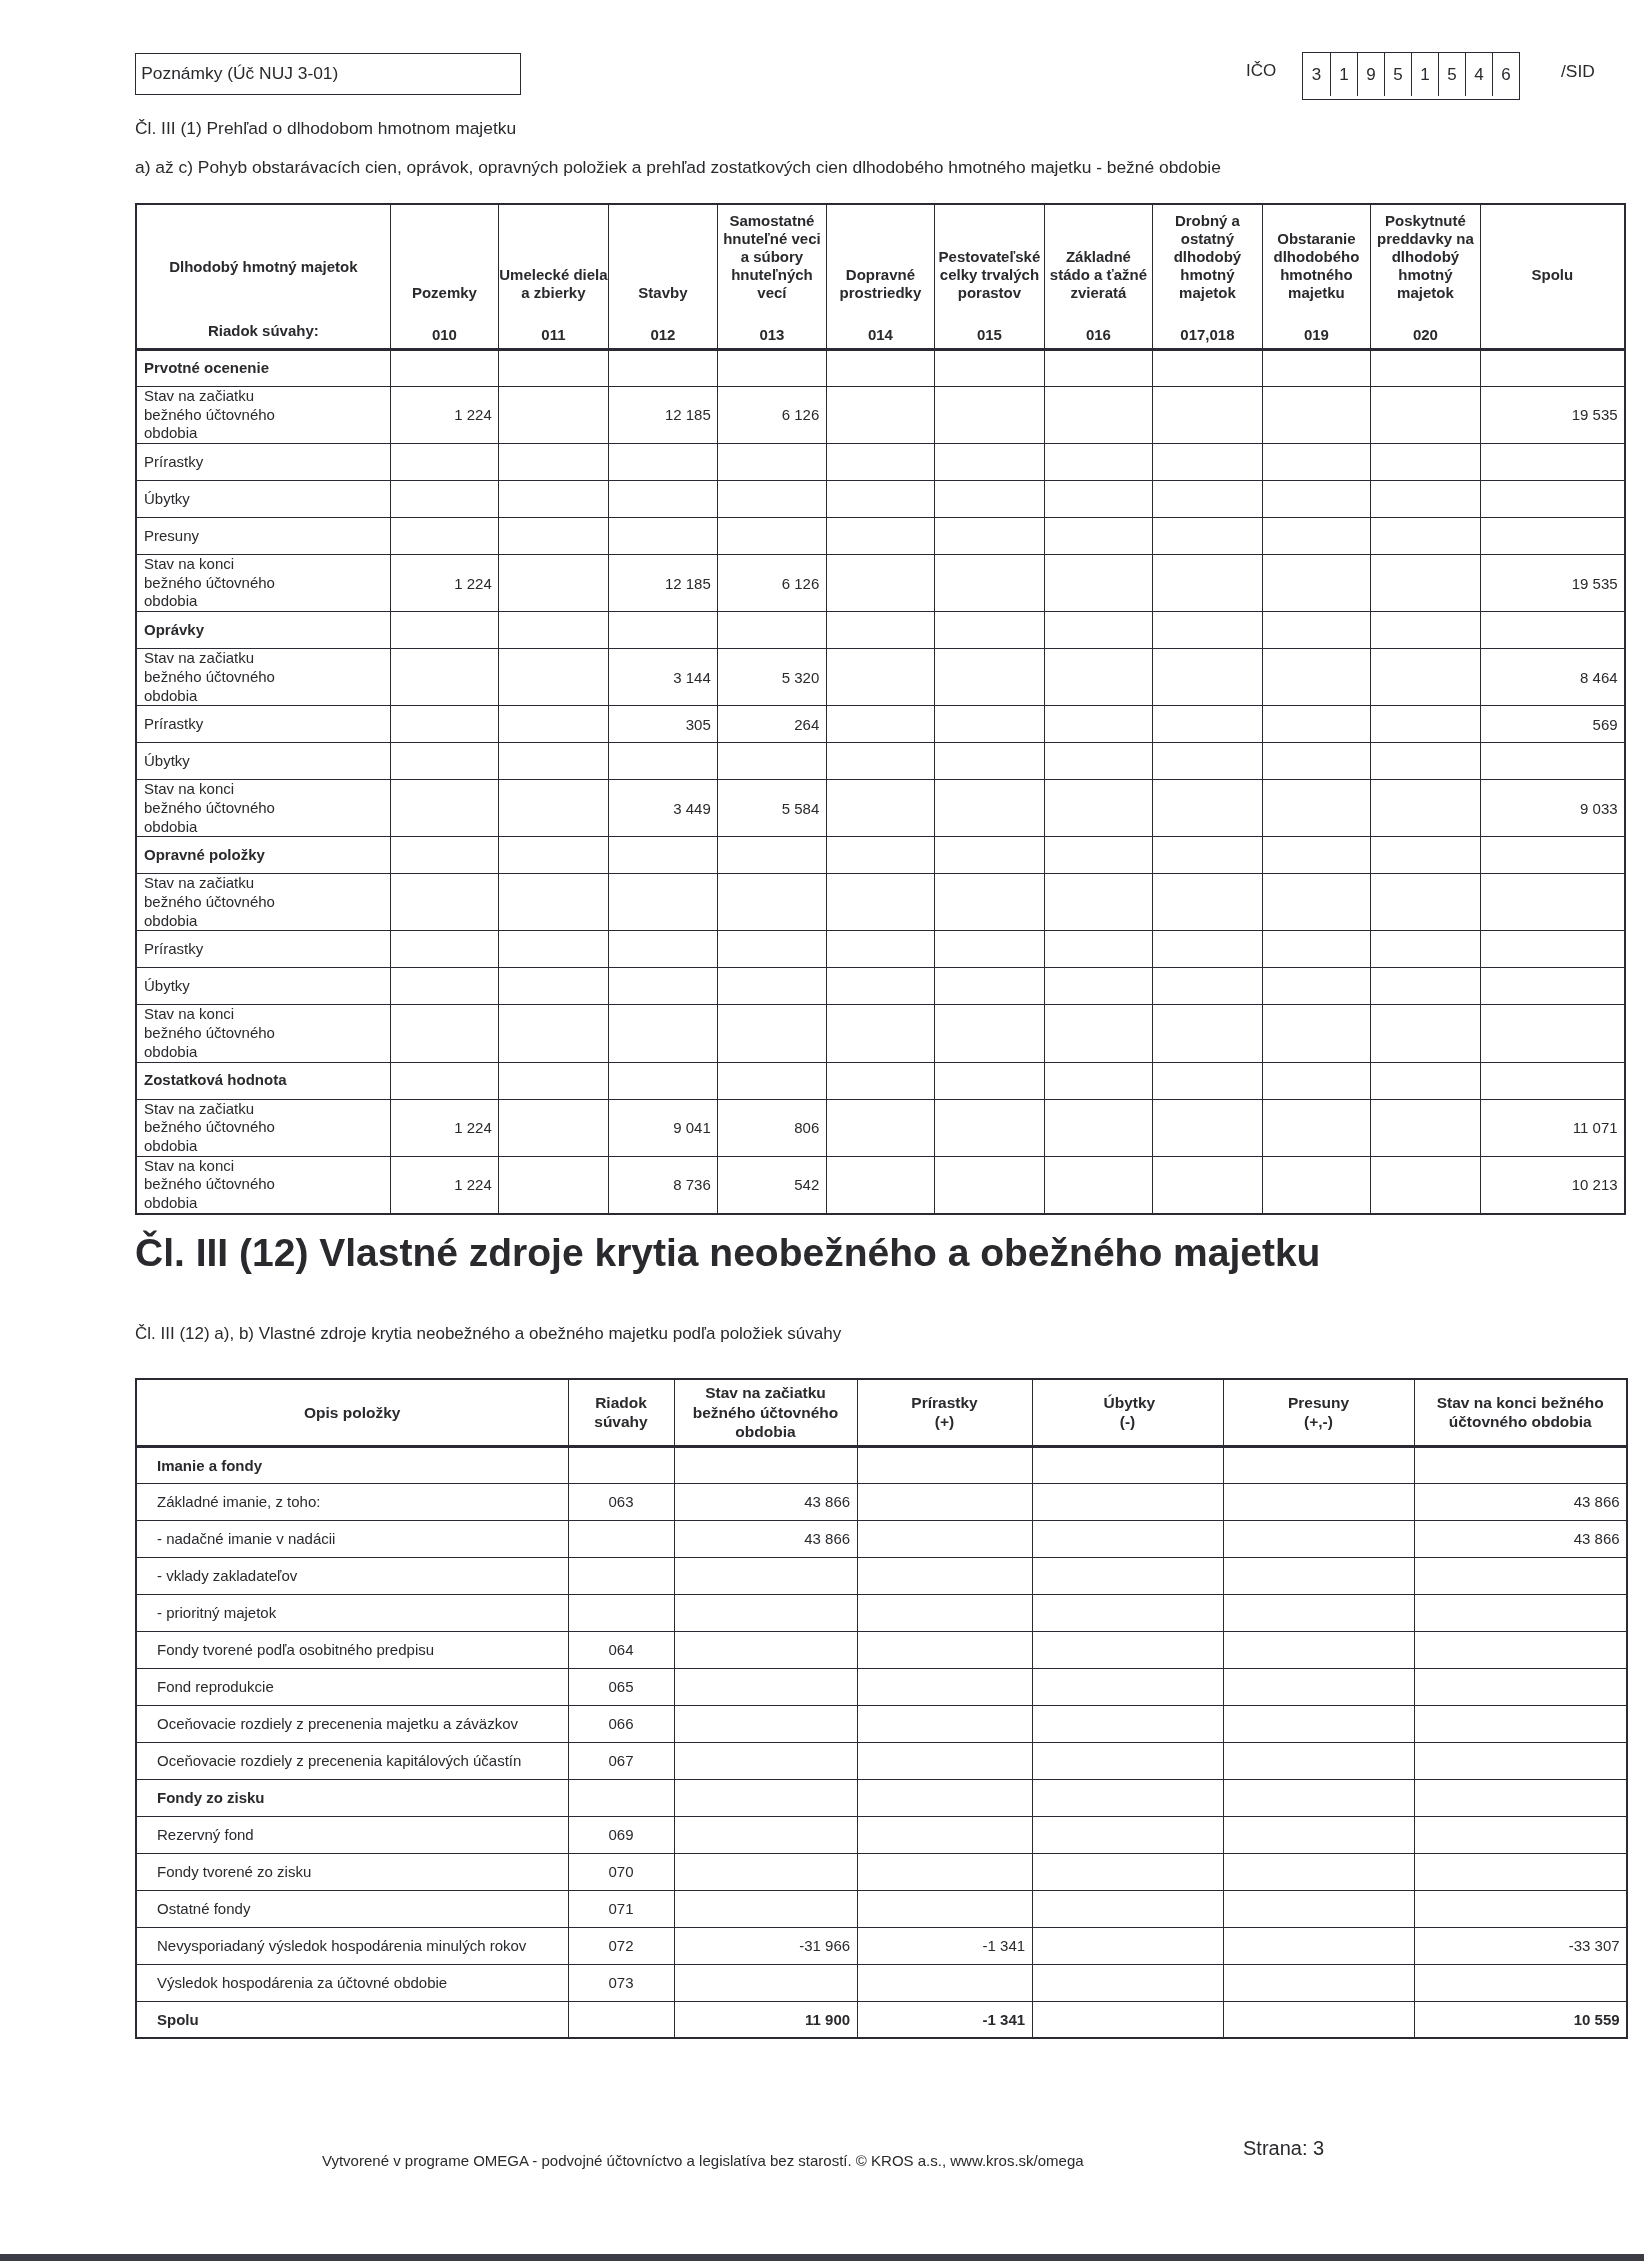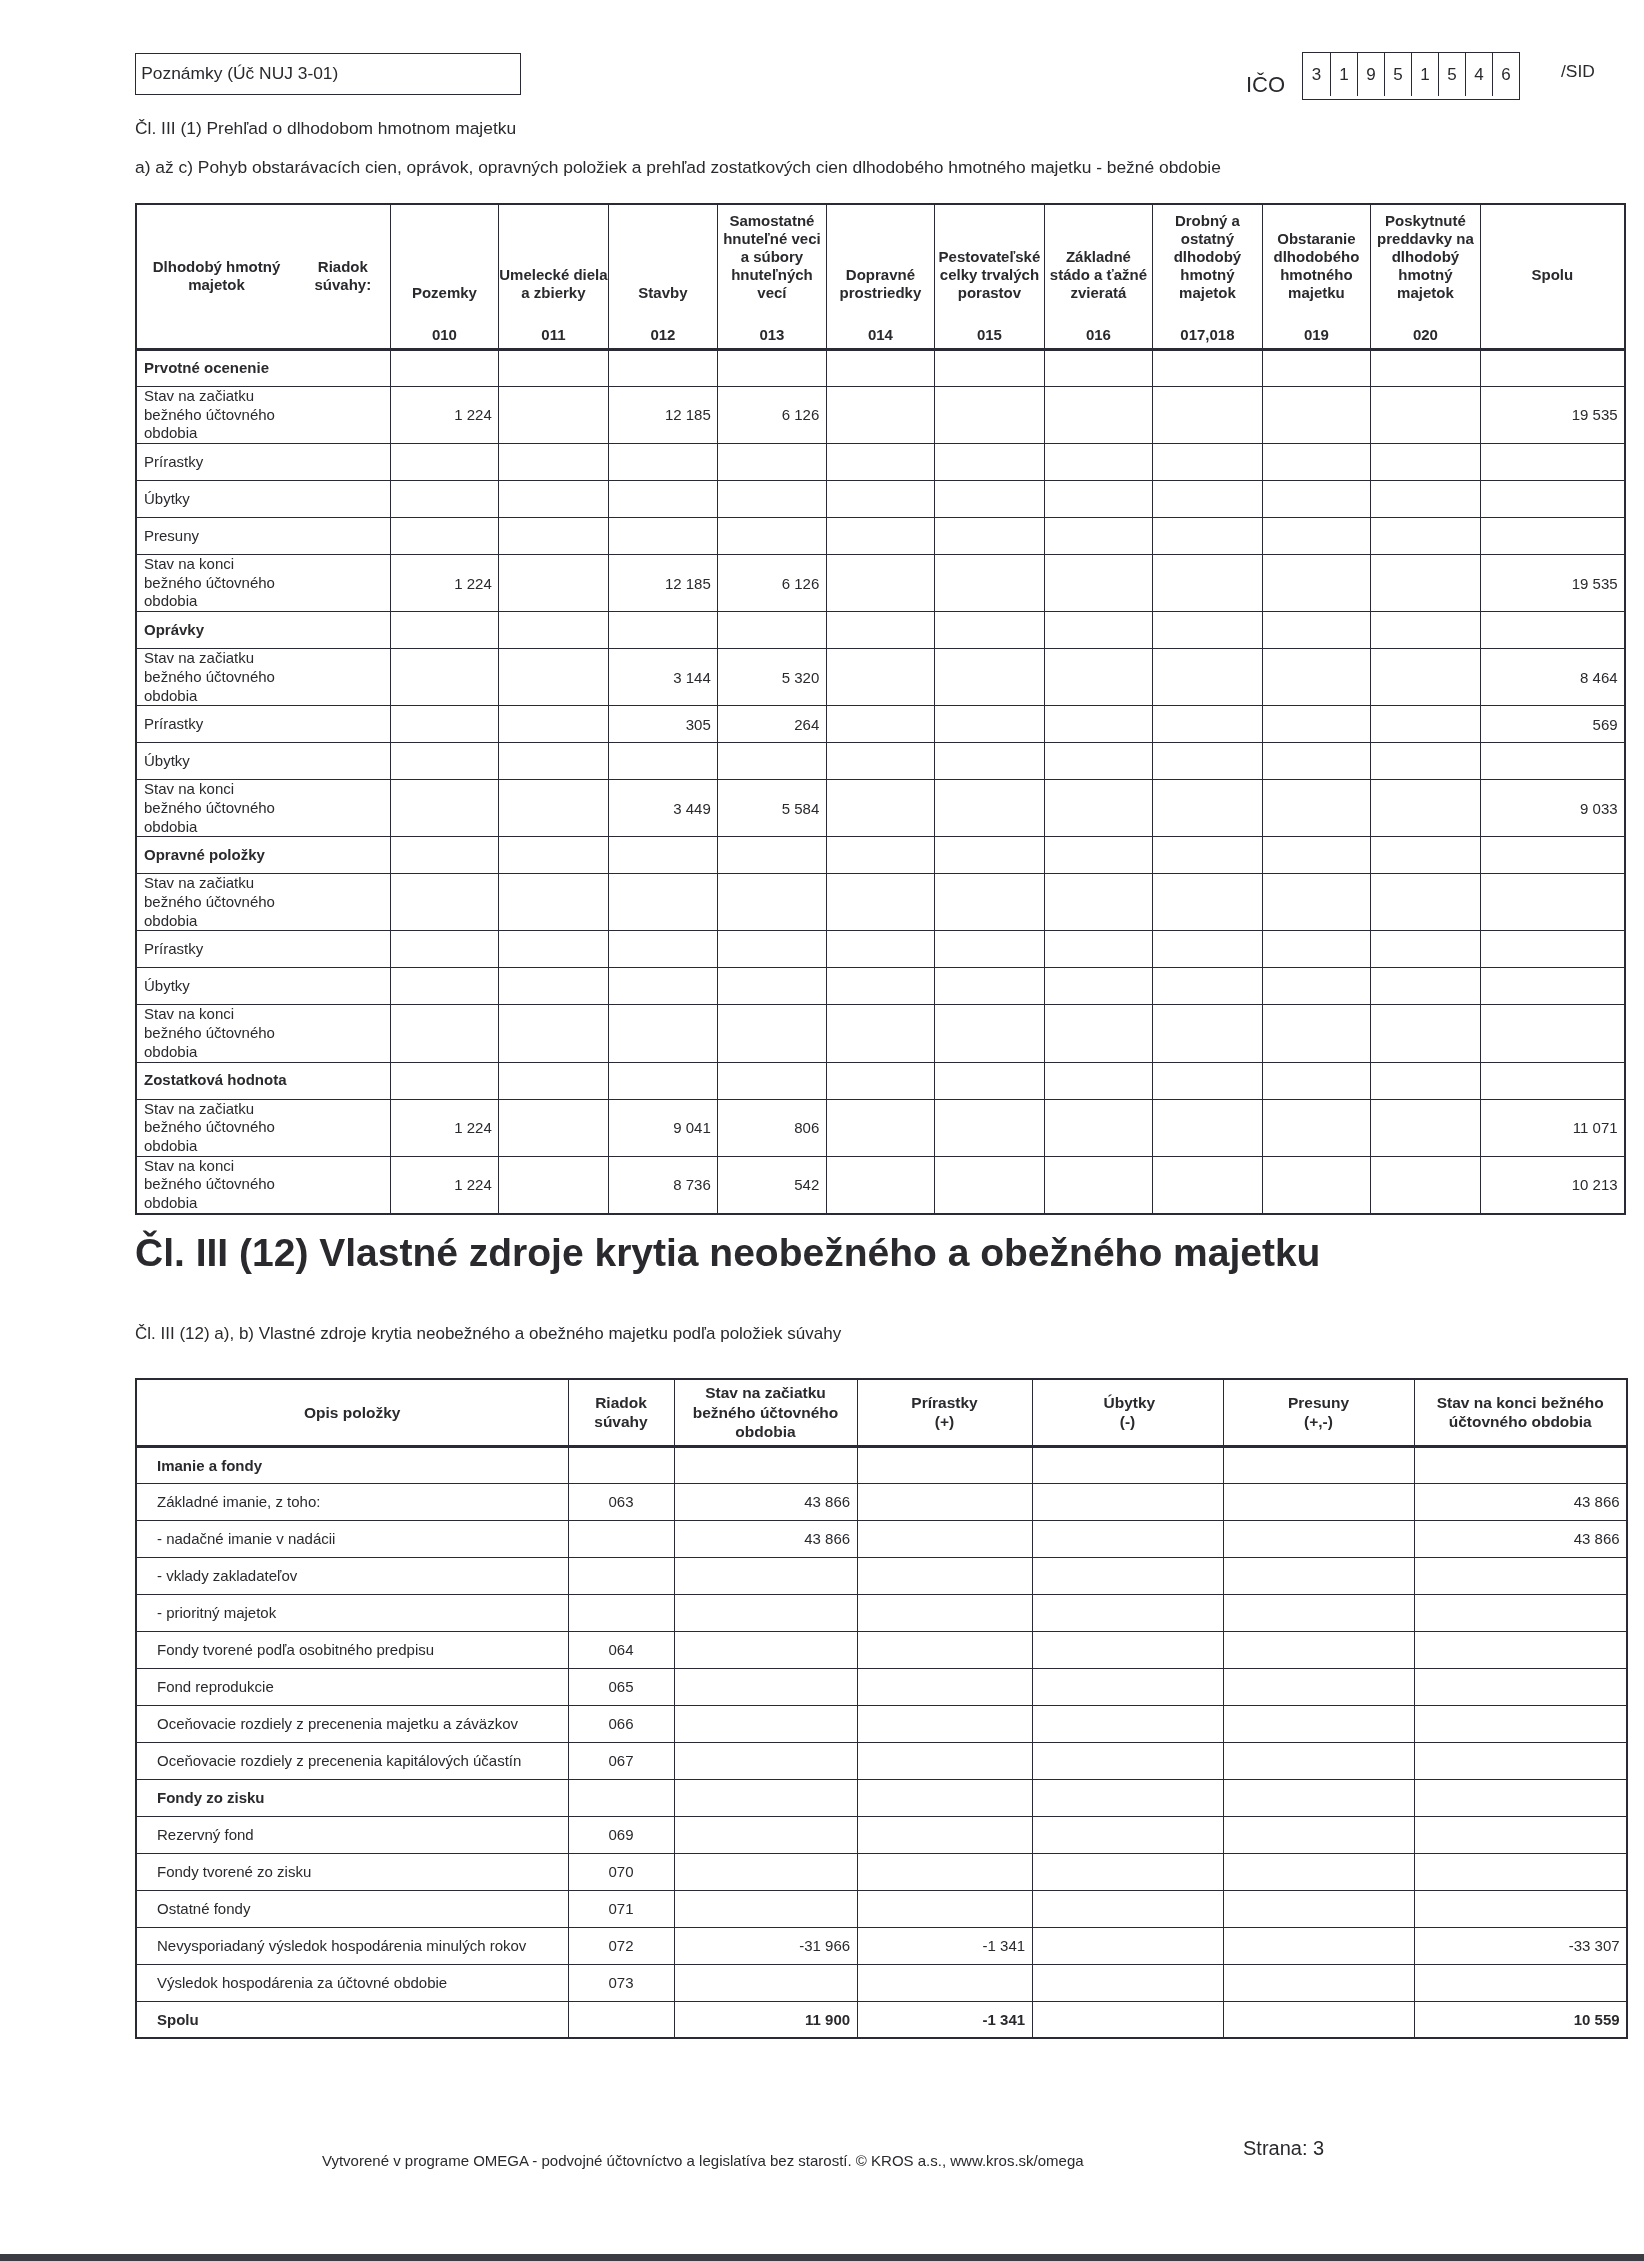--- a/index.html
+++ b/index.html
@@ -5,21 +5,21 @@
   html, body { margin:0; padding:0; }
   body {
     width:1645px; height:2261px; background:#ffffff; position:relative; overflow:hidden;
     font-family:"Liberation Sans", sans-serif; color:#2a2a2e;
   }
   .abs { position:absolute; }
   .form-id-box {
     left:135px; top:53px; width:386px; height:42px; border:1.9px solid #2a2a35; box-sizing:border-box;
     font-size:17.4px; line-height:38px; padding-left:5.2px;
   }
-  .ico-label { left:1246px; top:72px; font-size:22px; }
+  .ico-label { left:1246px; top:61px; font-size:17px; }
   .ico-boxes { left:1302px; top:52px; height:46px; display:flex; border:1.9px solid #2a2a35; border-left-width:1.3px; }
   .ico-cell { width:27px; height:43px; border-left:1.3px solid #2a2a35; font-size:17px; text-align:center; line-height:43px; box-sizing:border-box;}
   .ico-cell:first-child { border-left:0; }
   .sid { left:1561px; top:61px; font-size:17.4px; }
   .title1 { left:135px; top:118px; font-size:17.4px; }
   .subtitle1 { left:135px; top:157px; font-size:17.4px; }
 
   table { border-collapse:collapse; position:absolute; table-layout:fixed; }
   td, th { border:1.3px solid #2a2a35; padding:0; box-sizing:border-box; }
 
@@ -82,21 +82,21 @@
       <col style="width:109px">
       <col style="width:108px">
       <col style="width:109px">
       <col style="width:108px">
     <col style="width:109px">
       <col style="width:144px">
   </colgroup>
   <thead>
     <tr style="height:139px">
       <th class="lbl-head">
-        <div style="height:139px; display:flex; flex-direction:row; justify-content:space-between; padding:53px 0 3.9px;box-sizing:border-box;">
+        <div style="height:139px; display:flex; flex-direction:column; justify-content:space-between; padding:53px 0 3.9px;box-sizing:border-box;">
           <span>Dlhodobý hmotný majetok</span>
           <span>Riadok súvahy:</span>
         </div>
       </th>
       <th>
           <div>Pozemky</div>
           <div style="margin-top:24.5px">010</div>
         </th>
       <th>
           <div>Umelecké diela a zbierky</div>

